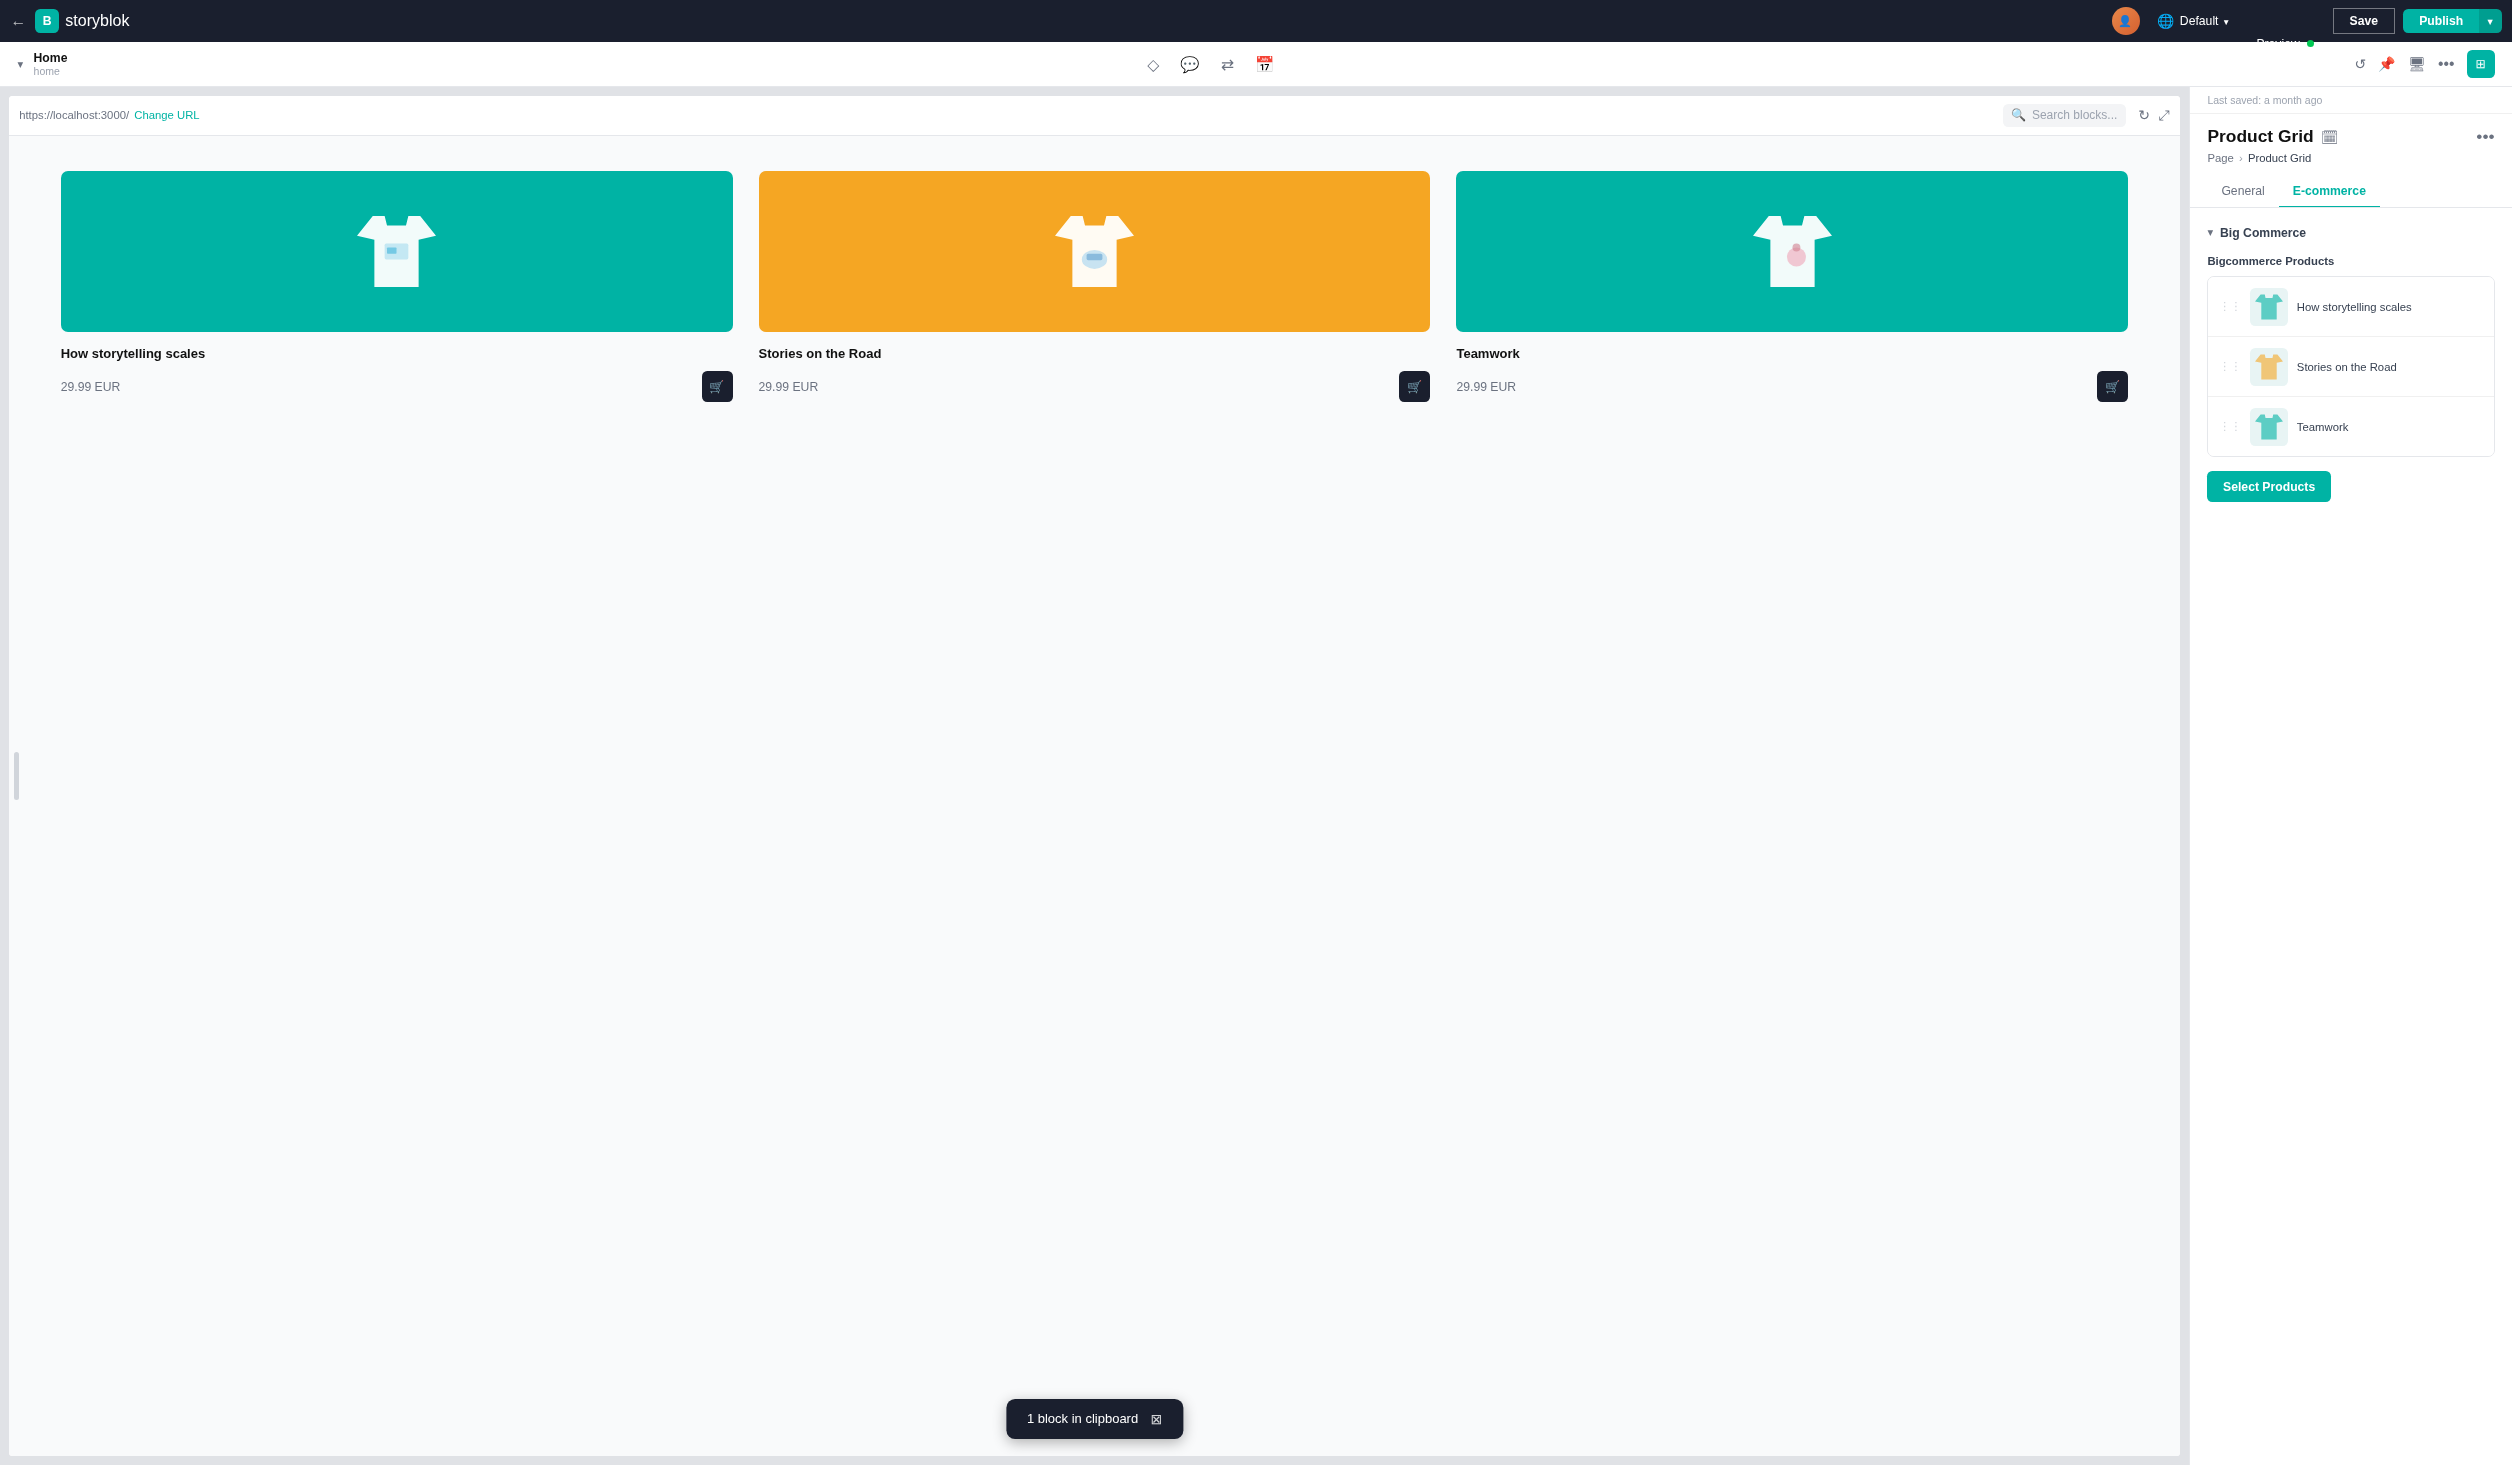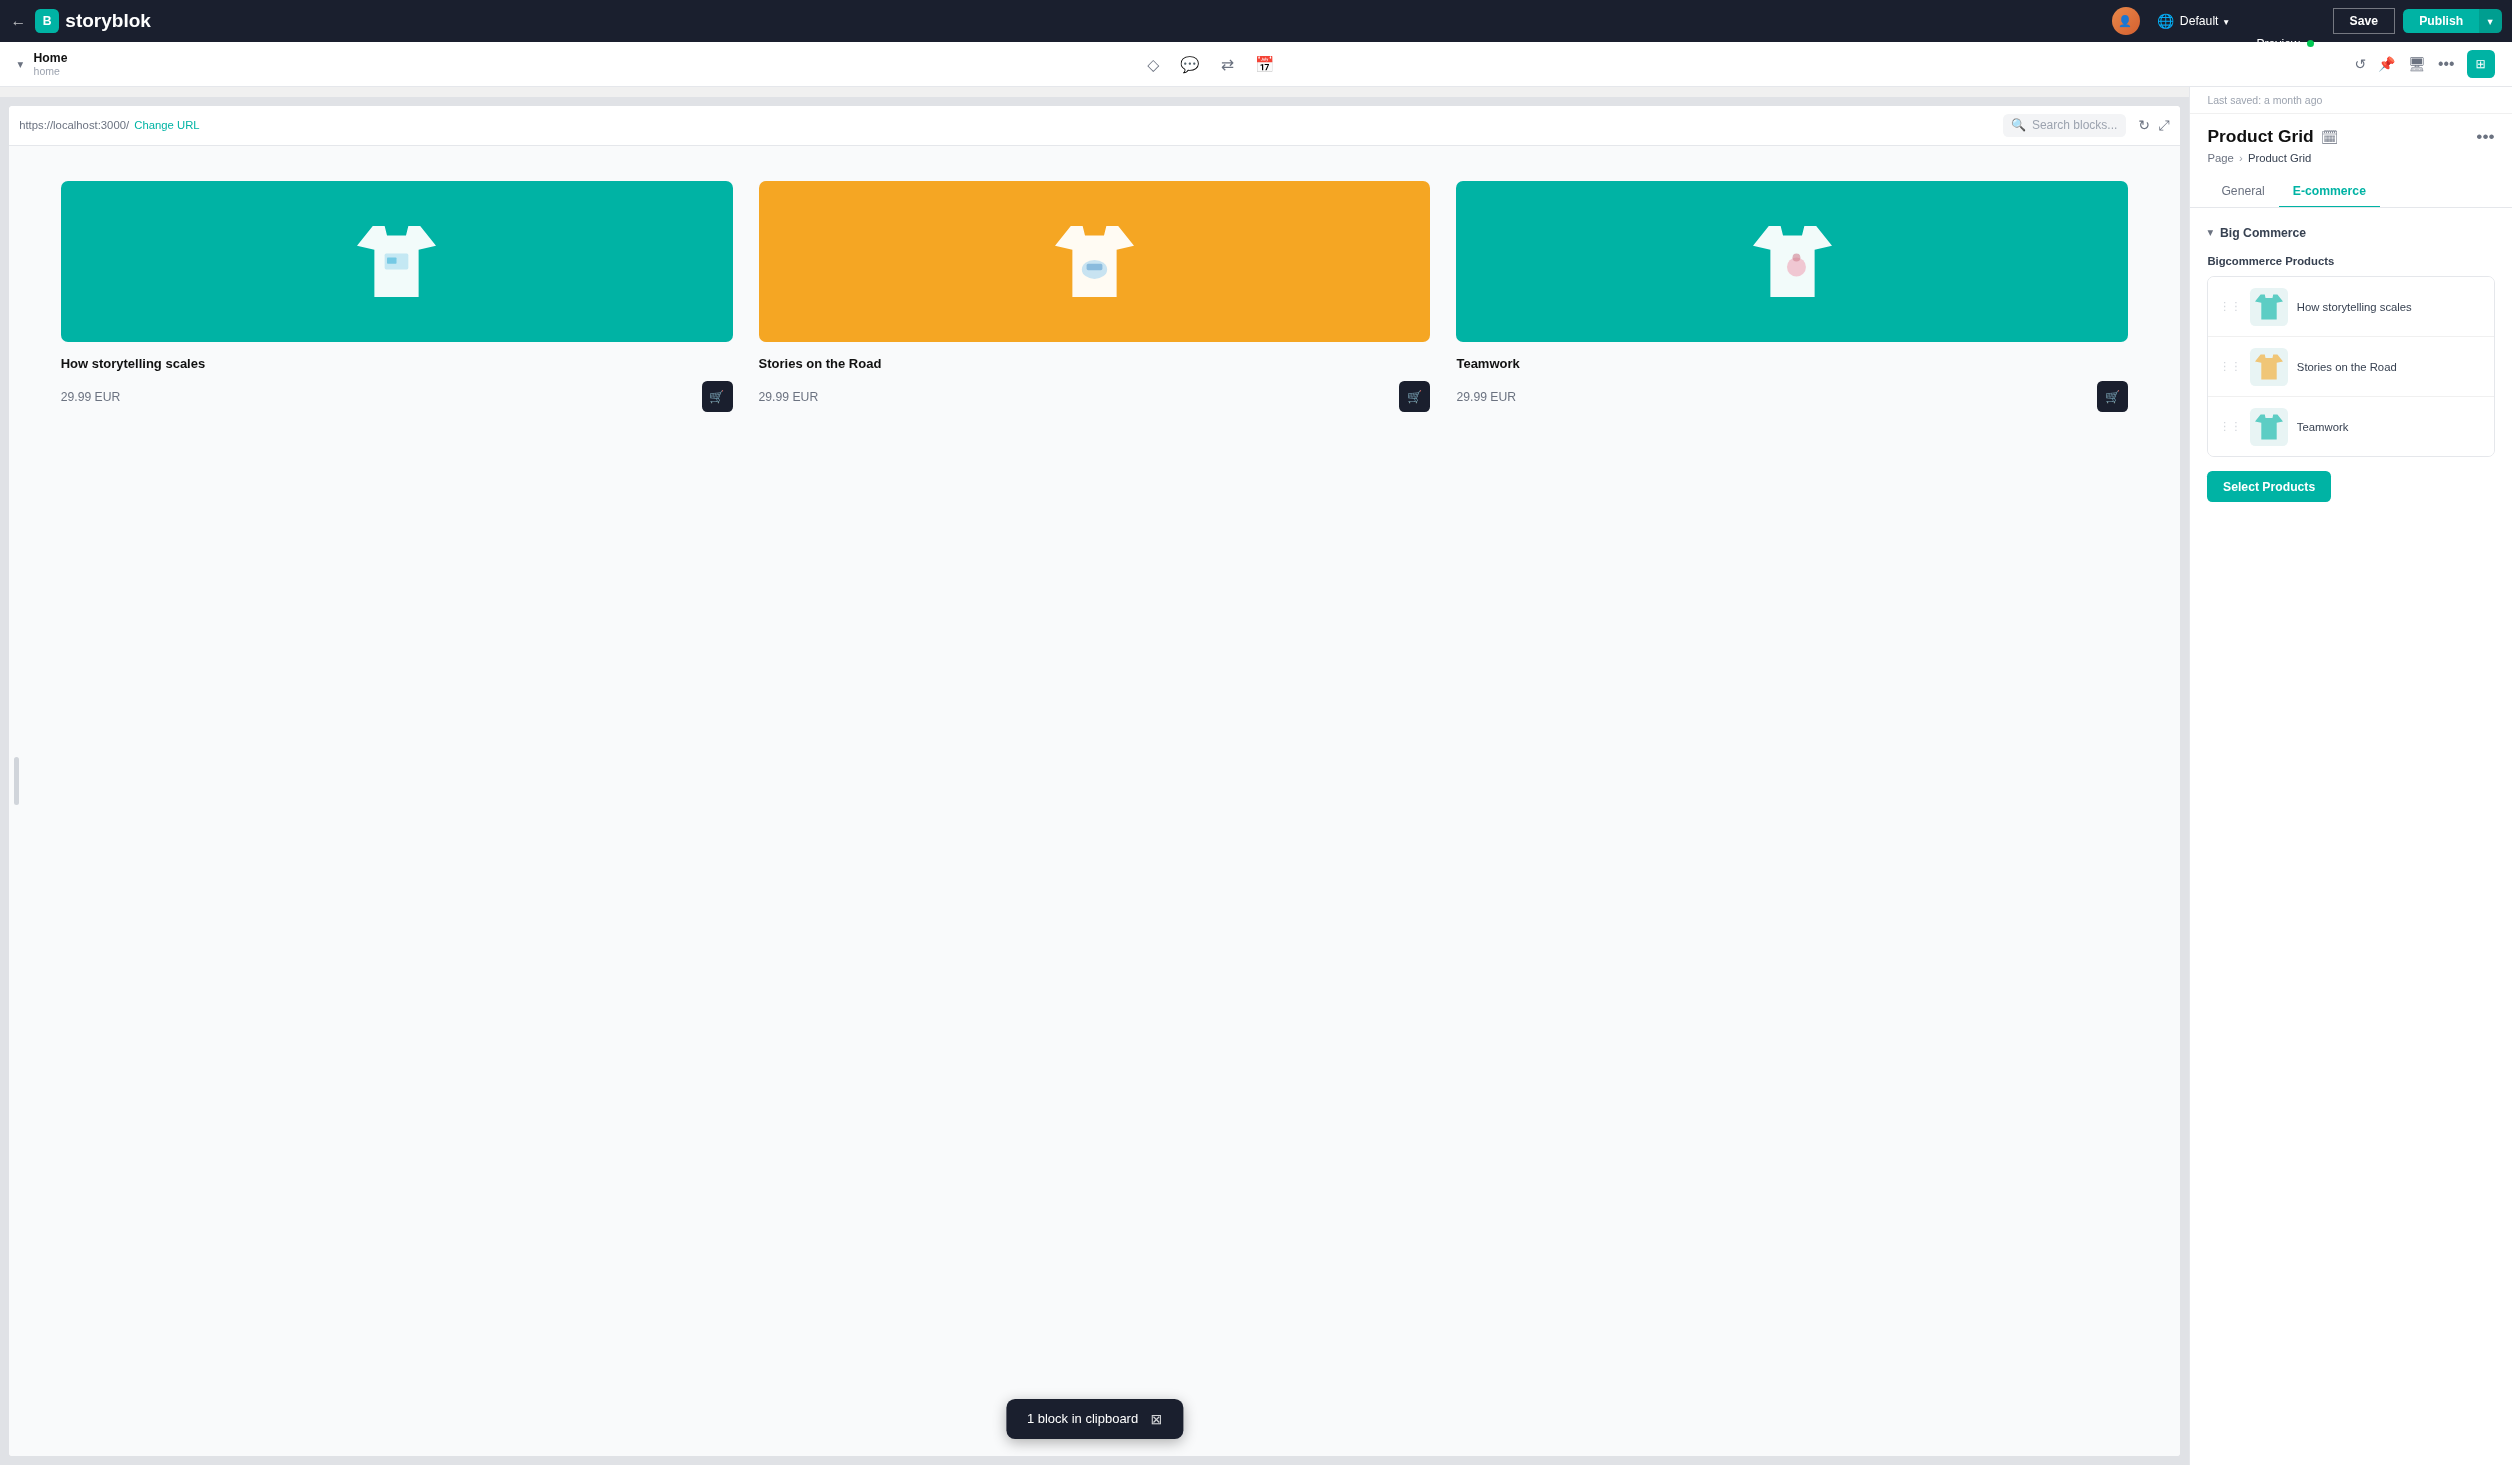--- a/index.html
+++ b/index.html
@@ -5,21 +5,21 @@
     * { box-sizing: border-box; margin: 0; padding: 0; }
     body { font-family: -apple-system, BlinkMacSystemFont, 'Segoe UI', sans-serif; background: #f0f0f0; overflow: hidden; height: 100vh; }
   </style>
 </head>
 <body>
 
 <nav style="display:flex;align-items:center;height:42px;background:#1a1f2e;padding:0 10.5px;gap:8.7px;">
   <span style="color:#fff;opacity:0.7;cursor:pointer;font-size:15.7px;">←</span>
   <div style="display:flex;align-items:center;gap:6.1px;">
     <div style="width:24.4px;height:24.4px;background:#00b3a4;border-radius:5.2px;display:flex;align-items:center;justify-content:center;color:#fff;font-weight:900;font-size:12.2px;">B</div>
-    <span style="color:#fff;font-weight:700;font-size:19px;">storyblok</span>
+    <span style="color:#fff;font-weight:400;font-size:16px;">storyblok</span>
   </div>
   <div style="flex:1;"></div>
   <div style="width:28px;height:28px;border-radius:50%;background:linear-gradient(135deg,#e8884a,#d46030);display:flex;align-items:center;justify-content:center;cursor:pointer;">
     <span style="color:#fff;font-size:11.3px;">👤</span>
   </div>
   <div style="display:flex;align-items:center;gap:5.2px;color:#fff;font-size:12.2px;cursor:pointer;padding:3.5px 8.7px;border-radius:5.2px;">
     <span style="font-size:14px;">🌐</span>
     <span>Default</span>
     <span style="font-size:9.6px;">▾</span>
   </div>
@@ -52,21 +52,21 @@
     <span style="color:#6b7280;font-size:14px;cursor:pointer;">🖥</span>
     <span style="color:#6b7280;font-size:15.7px;cursor:pointer;">•••</span>
     <div style="width:28px;height:28px;background:#00b3a4;border-radius:5.2px;display:flex;align-items:center;justify-content:center;cursor:pointer;">
       <span style="color:#fff;font-size:12.2px;">⊞</span>
     </div>
   </div>
 </div>
 
 <div style="display:flex;height:calc(100vh - 87px);">
 
-  <div style="flex:1;background:#e0e2e6;padding:8.7px;overflow:hidden;position:relative;margin-top:10px;">
+  <div style="flex:1;background:#e0e2e6;padding:8.7px;overflow:hidden;position:relative;">
     <div style="background:#fff;border-radius:3.5px;height:100%;overflow:hidden;position:relative;">
 
       <div style="display:flex;align-items:center;height:40px;background:#fff;border-bottom:0.9px solid #e5e7eb;padding:0 10.5px;gap:5.2px;">
         <span style="font-size:11.3px;color:#6b7280;">https://localhost:3000/</span>
         <span style="font-size:11.3px;color:#00b3a4;cursor:pointer;font-weight:500;">Change URL</span>
         <div style="flex:1;"></div>
         <div style="display:flex;align-items:center;gap:5.2px;background:#f3f4f6;border-radius:5.2px;padding:4.4px 8.7px;cursor:text;">
           <span style="color:#9ca3af;font-size:12.2px;">🔍</span>
           <span style="font-size:12px;color:#9ca3af;">Search blocks...</span>
         </div>

